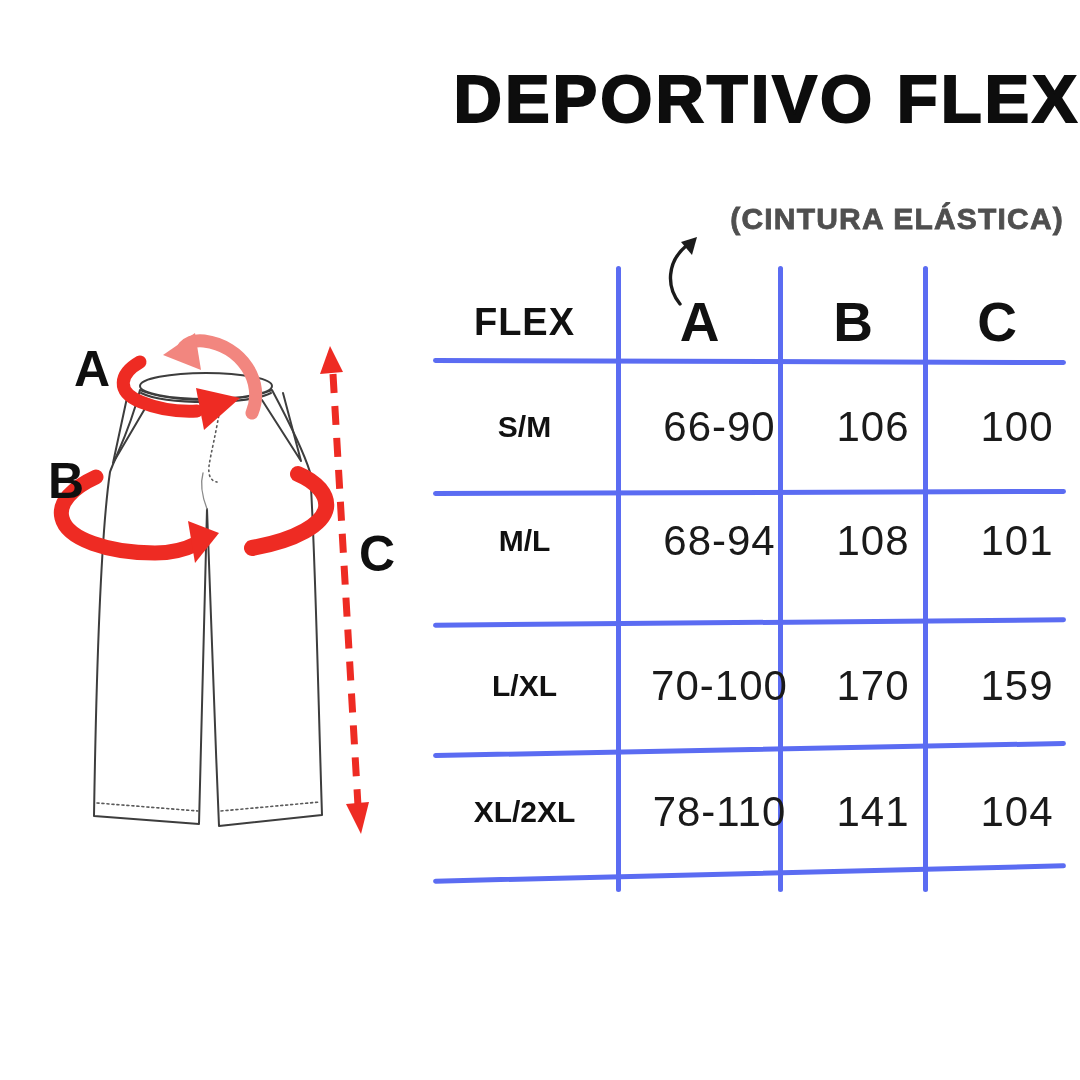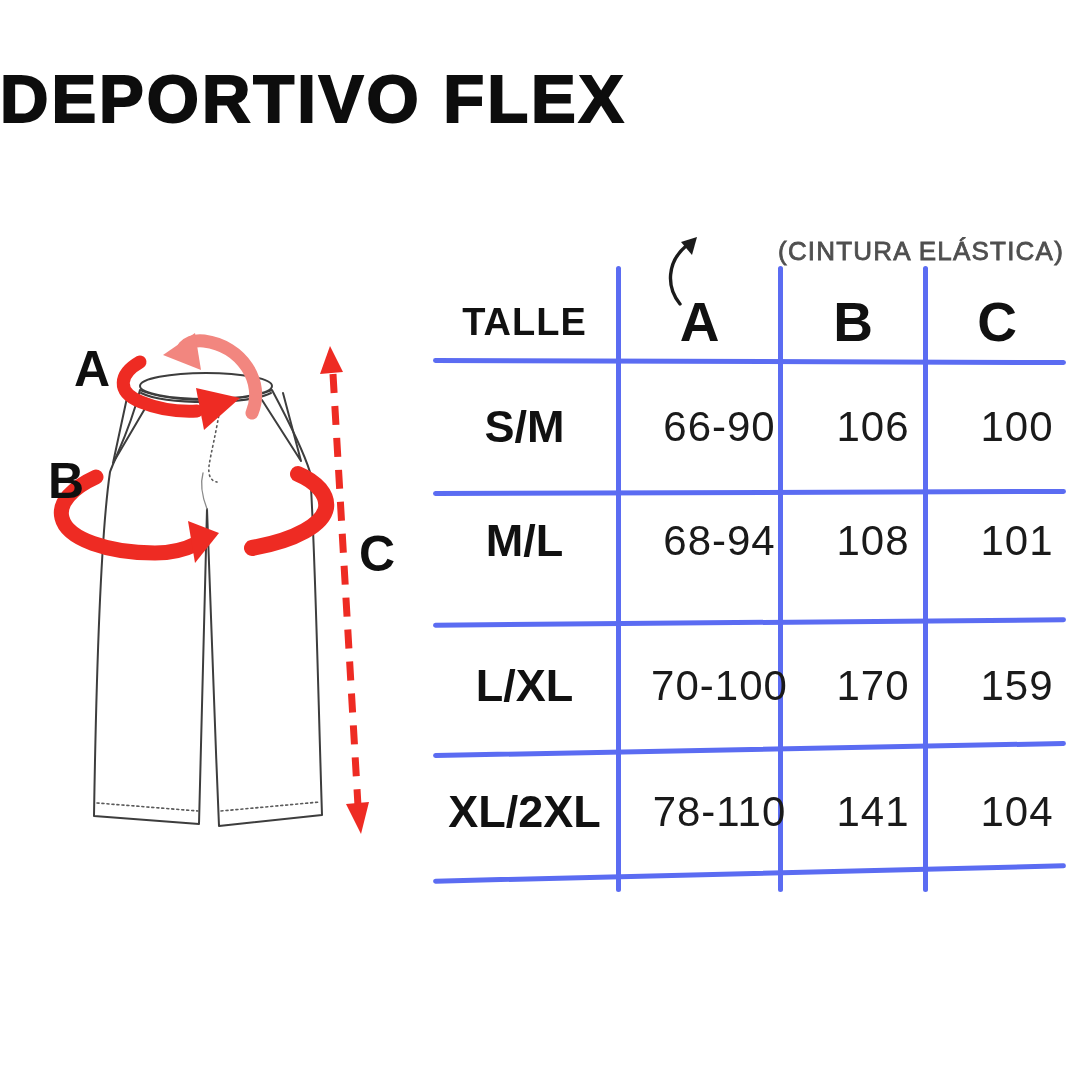--- a/index.html
+++ b/index.html
@@ -1,44 +1,44 @@
 <!DOCTYPE html>
 <html><head>
 <meta charset="utf-8">
 <style>
   html,body{margin:0;padding:0;background:#ffffff;}
   .page{
     position:relative;width:1080px;height:1080px;background:#ffffff;overflow:hidden;
     font-family:"Liberation Sans",sans-serif;color:#111111;
   }
   .page-title{
-    position:absolute;left:0;right:0;top:60px;text-align:left;
+    position:absolute;left:0;right:0;top:60px;text-align:right;
     font-size:67px;font-weight:900;letter-spacing:3px;color:#0d0d0d;
     -webkit-text-stroke:2px #0d0d0d;
   }
   .waist-note{
     position:absolute;top:202px;right:16px;
-    font-size:26px;font-weight:400;letter-spacing:1.2px;color:#4f4f4f;margin-top:34px;
+    font-size:30px;font-weight:700;letter-spacing:1.2px;color:#4f4f4f;
     -webkit-text-stroke:0.8px #4f4f4f;
   }
   .art{position:absolute;left:0;top:0;width:1080px;height:1080px;pointer-events:none;}
   .measure-letter{
     position:absolute;width:56px;height:56px;display:flex;align-items:center;justify-content:center;
     font-size:50px;font-weight:700;color:#0f0f0f;
   }
   .hline,.vline{position:absolute;background:#5b6cf2;border-radius:3px;}
   .hline{left:433px;width:633px;height:5px;}
   .vline{top:266px;height:626px;width:5px;}
   .cell{
     position:absolute;display:flex;align-items:center;justify-content:center;
     white-space:nowrap;
   }
   .hdr-size{font-size:38px;font-weight:700;letter-spacing:1px;}
   .hdr-letter{font-size:55px;font-weight:700;}
-  .cell-size{font-size:45px;font-weight:700;}
+  .cell-size{font-size:30px;font-weight:700;}
   .cell-num{font-size:42px;font-weight:400;letter-spacing:1px;color:#1a1a1a;padding-left:20px;}
   
   .c0{left:433px;width:183px;}
   .c1{left:621px;width:157px;}
   .c2{left:783px;width:140px;}
   .c3{left:928px;width:138px;}
   .rh{top:286px;height:72px;}
   .r0{top:366px;height:122px;}
   .r1{top:481px;height:120px;}
   .r2{top:627px;height:117px;}
@@ -98,21 +98,21 @@
   <div>
     <div class="hline" style="top:359px;transform:rotate(0.2deg);"></div>
     <div class="hline" style="top:490px;transform:rotate(-0.2deg);"></div>
     <div class="hline" style="top:620px;transform:rotate(-0.5deg);"></div>
     <div class="hline" style="top:747px;transform:rotate(-1.1deg);"></div>
     <div class="hline" style="top:871px;transform:rotate(-1.4deg);"></div>
     <div class="vline" style="left:616px;"></div>
     <div class="vline" style="left:778px;"></div>
     <div class="vline" style="left:923px;"></div>
 
-    <div class="cell rh c0 hdr-size">TALLE</div>
+    <div class="cell rh c0 hdr-size">FLEX</div>
     <div class="cell rh c1 hdr-letter">A</div>
     <div class="cell rh c2 hdr-letter">B</div>
     <div class="cell rh c3 hdr-letter">C</div>
 
     <div class="cell r0 c0 cell-size">S/M</div>
     <div class="cell r0 c1 cell-num">66-90</div>
     <div class="cell r0 c2 cell-num">106</div>
     <div class="cell r0 c3 cell-num">100</div>
 
     <div class="cell r1 c0 cell-size">M/L</div>

